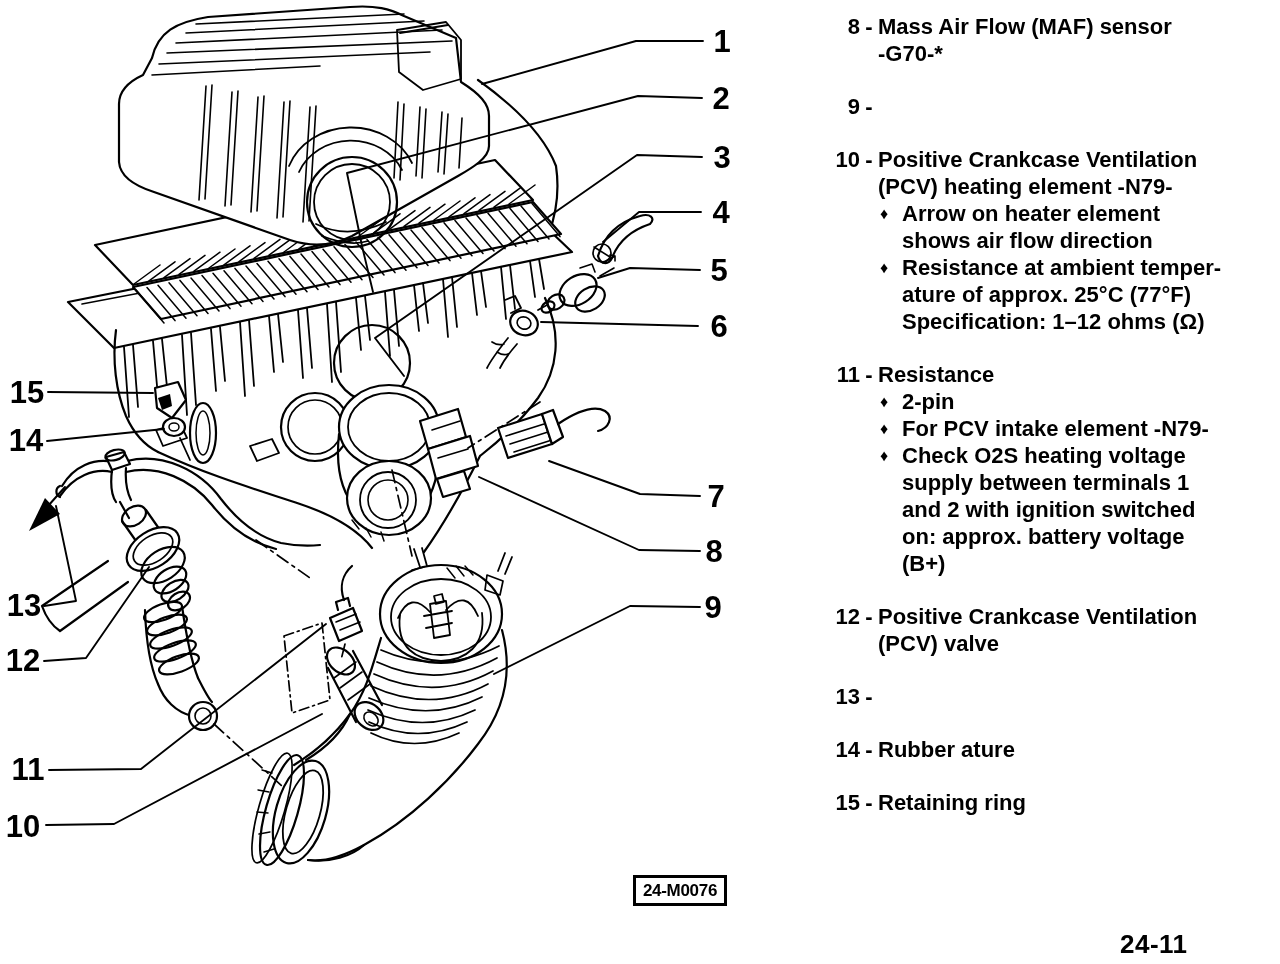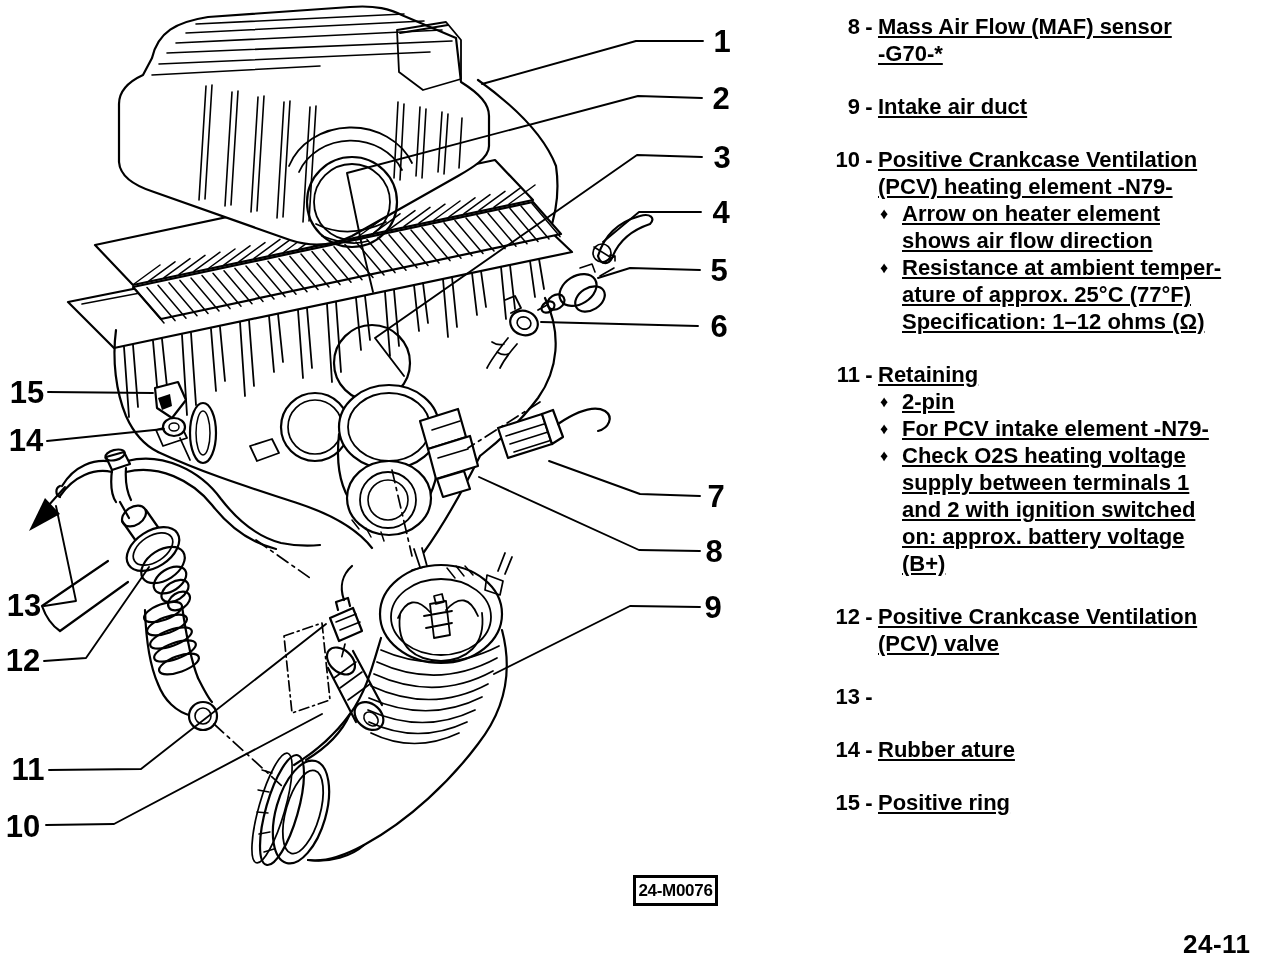--- a/index.html
+++ b/index.html
@@ -6,27 +6,27 @@
   .page{position:relative;width:1280px;height:964px;background:#fff;overflow:hidden;
         font-family:"Liberation Sans",sans-serif;color:#000;}
   .diagram{position:absolute;left:0;top:0;}
   .co{font:700 31px "Liberation Sans",sans-serif;fill:#000;stroke:none;}
   .legend{position:absolute;left:822px;top:13px;width:456px;
           font:700 22px/27px "Liberation Sans",sans-serif;color:#000;}
   .item{margin-bottom:26px;}
   .li{display:grid;grid-template-columns:38px 18px 1fr;}
   .num{text-align:right;}
   .dash{text-align:center;}
-  .tt,.bt{white-space:pre-line;text-decoration:underline;}
+  .tt,.bt{white-space:pre-line;}
   .bl{display:grid;grid-template-columns:22px 1fr;margin-left:58px;}
   .bdia{font-size:16px;line-height:27px;}
-  .figcode{position:absolute;left:633px;top:875px;width:85px;height:31px;
+  .figcode{position:absolute;left:633px;top:875px;width:94px;height:31px;
            border:3px solid #000;box-sizing:border-box;display:flex;align-items:center;justify-content:center;
            font:700 17px "Liberation Sans",sans-serif;letter-spacing:-0.3px;}
-  .pageno{position:absolute;left:1183px;top:929px;font:700 26px "Liberation Sans",sans-serif;letter-spacing:0.5px;}
+  .pageno{position:absolute;left:1120px;top:929px;font:700 26px "Liberation Sans",sans-serif;letter-spacing:0.5px;}
 </style>
 </head>
 <body>
 
 <div class="page">
 
   <svg class="diagram" width="820" height="964" viewBox="0 0 820 964">
     <g stroke="#000" fill="none" stroke-width="2.2" stroke-linecap="round" stroke-linejoin="round">
 
       <g>
@@ -247,21 +247,20 @@
         <span class="dash">-</span>
         <span class="tt">Mass Air Flow (MAF) sensor
 -G70-*</span>
       </div>
     </div>
 
     <div class="item">
       <div class="li">
         <span class="num">9</span>
         <span class="dash">-</span>
-        <span class="tt">Intake air duct</span>
       </div>
     </div>
 
     <div class="item">
       <div class="li">
         <span class="num">10</span>
         <span class="dash">-</span>
         <span class="tt">Positive Crankcase Ventilation
 (PCV) heating element -N79-</span>
       </div>
@@ -275,21 +274,21 @@
         <span class="bt">Resistance at ambient temper-
 ature of approx. 25°C (77°F)
 Specification: 1–12 ohms (Ω)</span>
       </div>
     </div>
 
     <div class="item">
       <div class="li">
         <span class="num">11</span>
         <span class="dash">-</span>
-        <span class="tt">Retaining</span>
+        <span class="tt">Resistance</span>
       </div>
       <div class="bl">
         <span class="bdia">♦</span>
         <span class="bt">2-pin</span>
       </div>
       <div class="bl">
         <span class="bdia">♦</span>
         <span class="bt">For PCV intake element -N79-</span>
       </div>
       <div class="bl">
@@ -323,21 +322,21 @@
         <span class="num">14</span>
         <span class="dash">-</span>
         <span class="tt">Rubber ature</span>
       </div>
     </div>
 
     <div class="item">
       <div class="li">
         <span class="num">15</span>
         <span class="dash">-</span>
-        <span class="tt">Positive ring</span>
+        <span class="tt">Retaining ring</span>
       </div>
     </div>
 
   </div>
 
   <div class="pageno">24-11</div>
 
 </div>
 
 </body></html>

